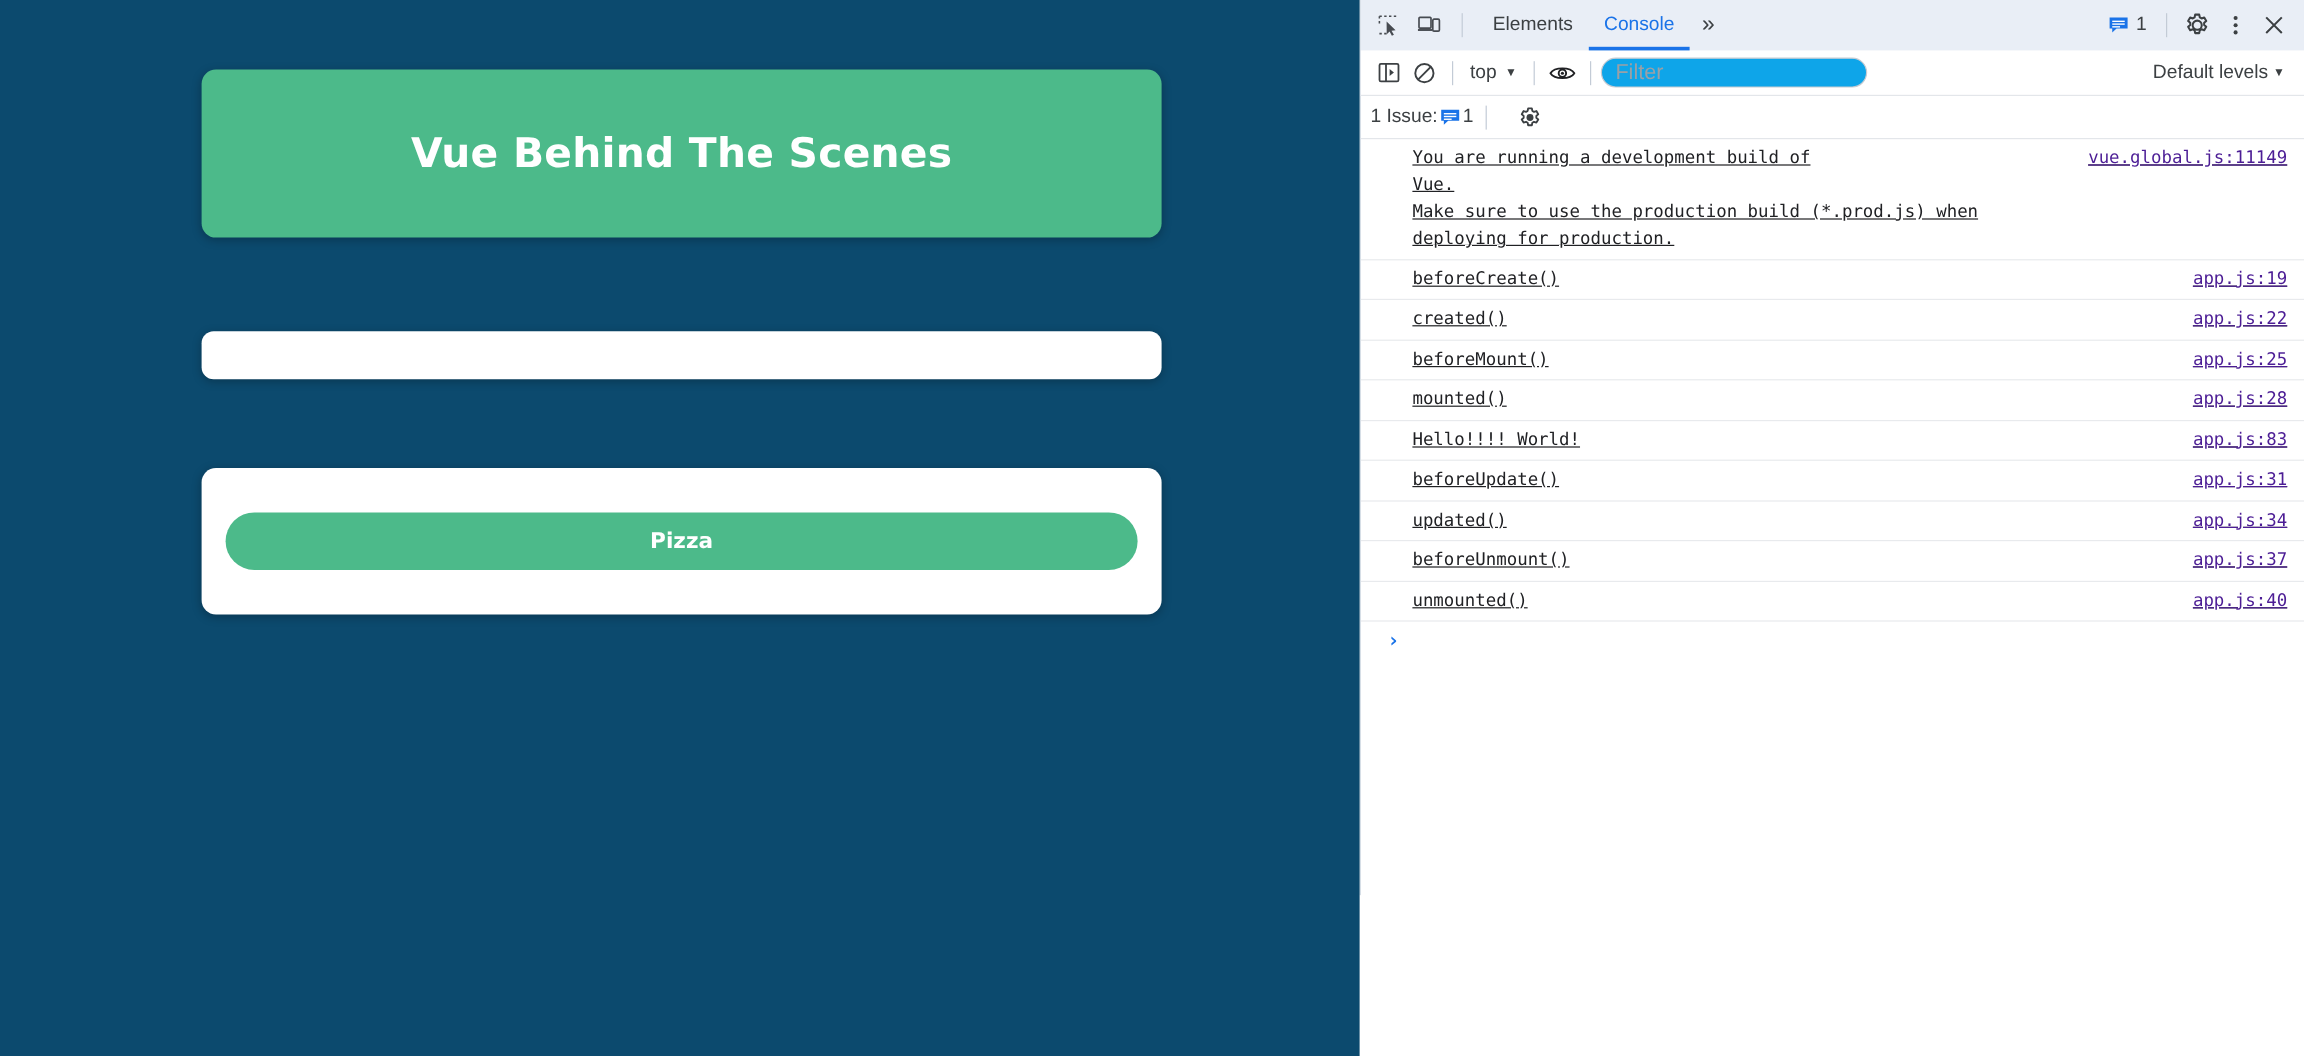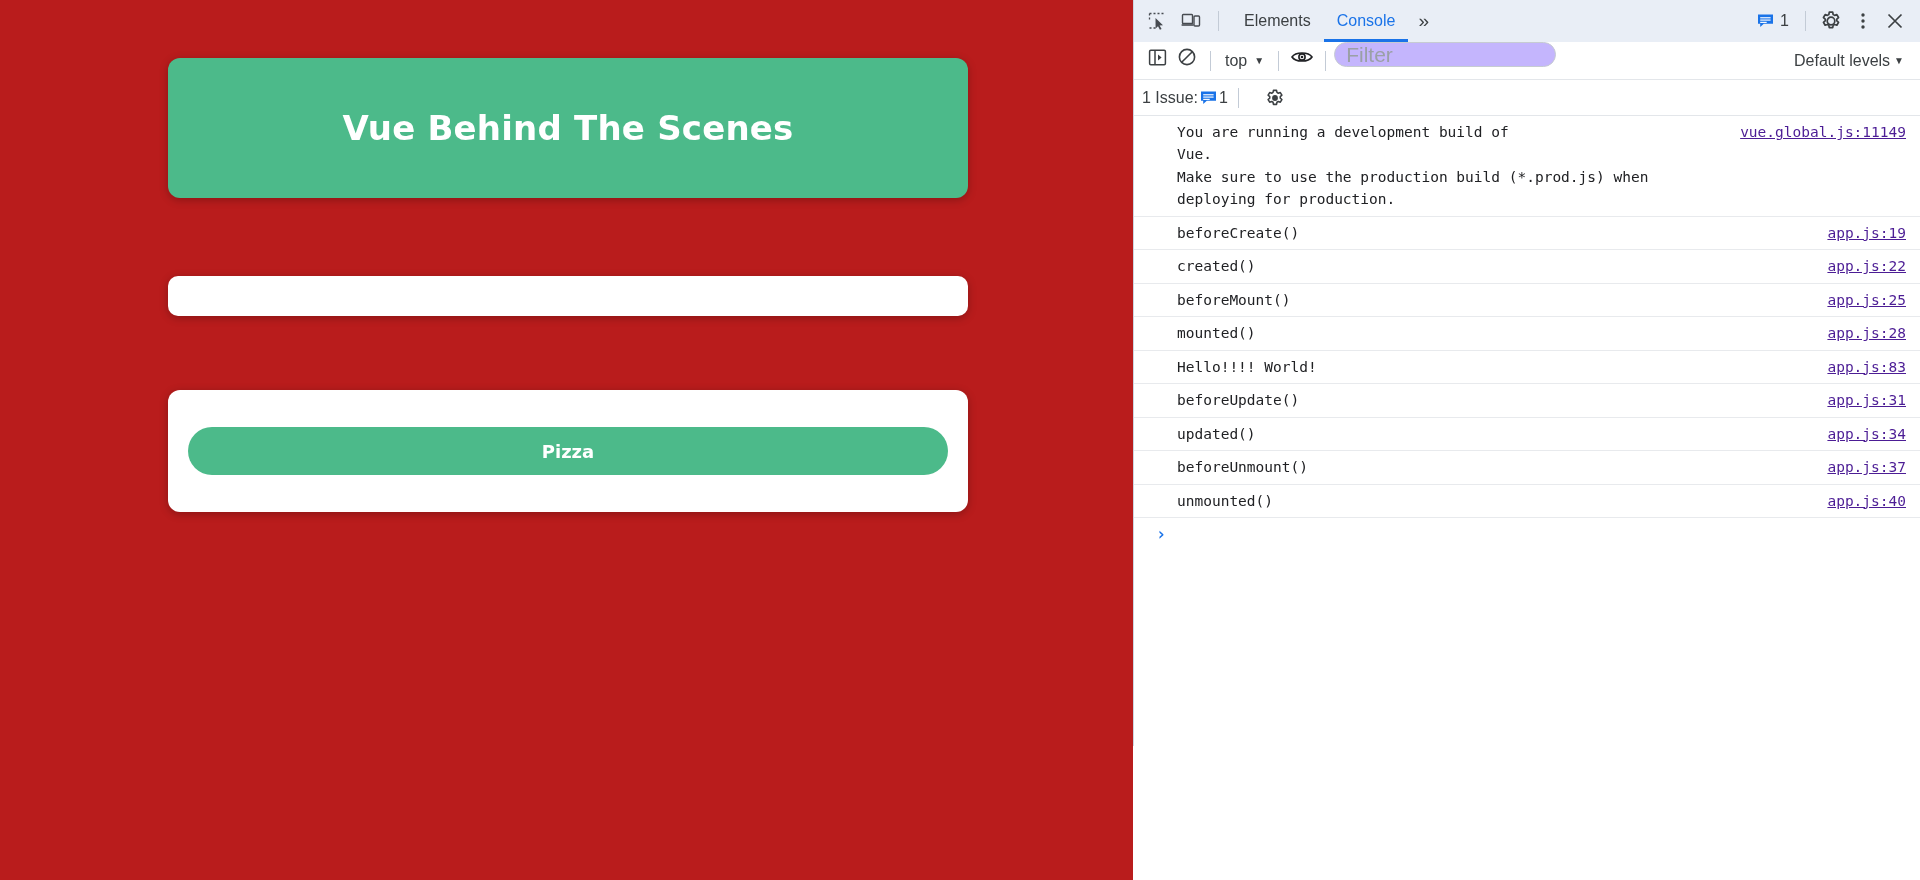--- a/index.html
+++ b/index.html
@@ -7,21 +7,21 @@
     width: 1920px; height: 880px;
     background: #ffffff;
     font-family: "Liberation Sans", sans-serif;
     overflow: hidden;
   }
   .screen { position: relative; width: 1920px; height: 880px; display: flex; }
 
   
   .page-pane {
     width: 1133px; height: 880px;
-    background: #b91c1c;
+    background: #0c4a6e;
     position: relative;
     overflow: hidden;
   }
   .page-inner { padding: 58px 0 0 0; }
 
   .app-card {
     width: 800px;
     margin: 0 auto 0 168px;
     border-radius: 12px;
     background: #ffffff;
@@ -121,40 +121,40 @@
   .issue-chip {
     display: flex; align-items: center; gap: 6px;
     padding: 0 6px; cursor: pointer; height: 30px;
   }
   .issue-count { font-size: 16px; color: #3c4043; }
 
   
   .dt-toolbar {
     height: 38px;
     background: #ffffff;
-    display: flex; 
+    display: flex; align-items: center;
     padding: 0 8px;
     border-bottom: 1px solid #e3e6ea;
     flex: 0 0 auto;
   }
   .ctx-select {
     display: flex; align-items: center; gap: 7px;
     font-size: 16px; color: #3c4043;
     padding: 0 6px; cursor: pointer;
   }
   .caret { font-size: 10px; line-height: 1; }
   .filter-input {
     flex: 0 0 auto;
     width: 222px; height: 25px;
     border: 1px solid #c6cbd2;
     border-radius: 13px;
     padding: 0 11px;
-    font-size: 21px;
+    font-size: 18px;
     color: #3c4043;
-    background: #c4b5fd;
+    background: #0ea5e9;
     outline: none;
     font-family: "Liberation Sans", sans-serif;
   }
   .filter-input::placeholder { color: #9aa0a6; }
   .levels-select {
     margin-left: auto;
     display: flex; align-items: center; gap: 4px;
     font-size: 16px; color: #3c4043;
     padding: 0 8px; cursor: pointer;
   }
@@ -180,20 +180,21 @@
     color: #202124;
   }
   .msg {
     display: flex;
     align-items: flex-start;
     justify-content: space-between;
     padding: 5px 14px 5px 43px;
     border-bottom: 1px solid #e8eaed;
     line-height: 1.55;
     min-height: 25px;
+    text-decoration: underline;
   }
   .msg-text { white-space: pre-wrap; max-width: 520px; }
   .msg-src {
     color: #4c1d95;
     text-decoration: underline;
     white-space: nowrap;
     margin-left: 14px;
     cursor: pointer;
     flex: 0 0 auto;
   }

